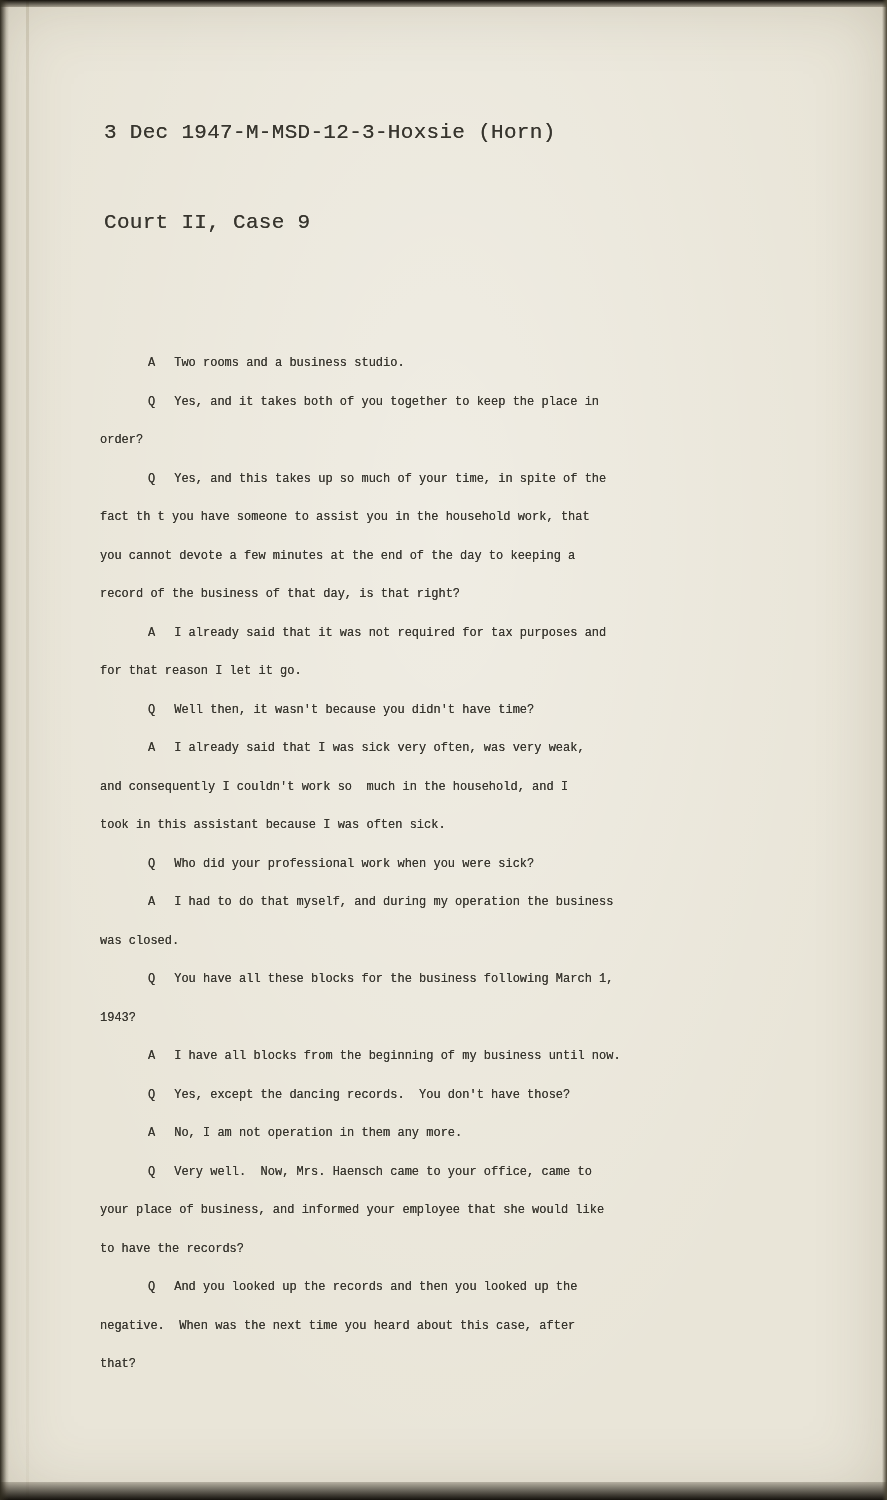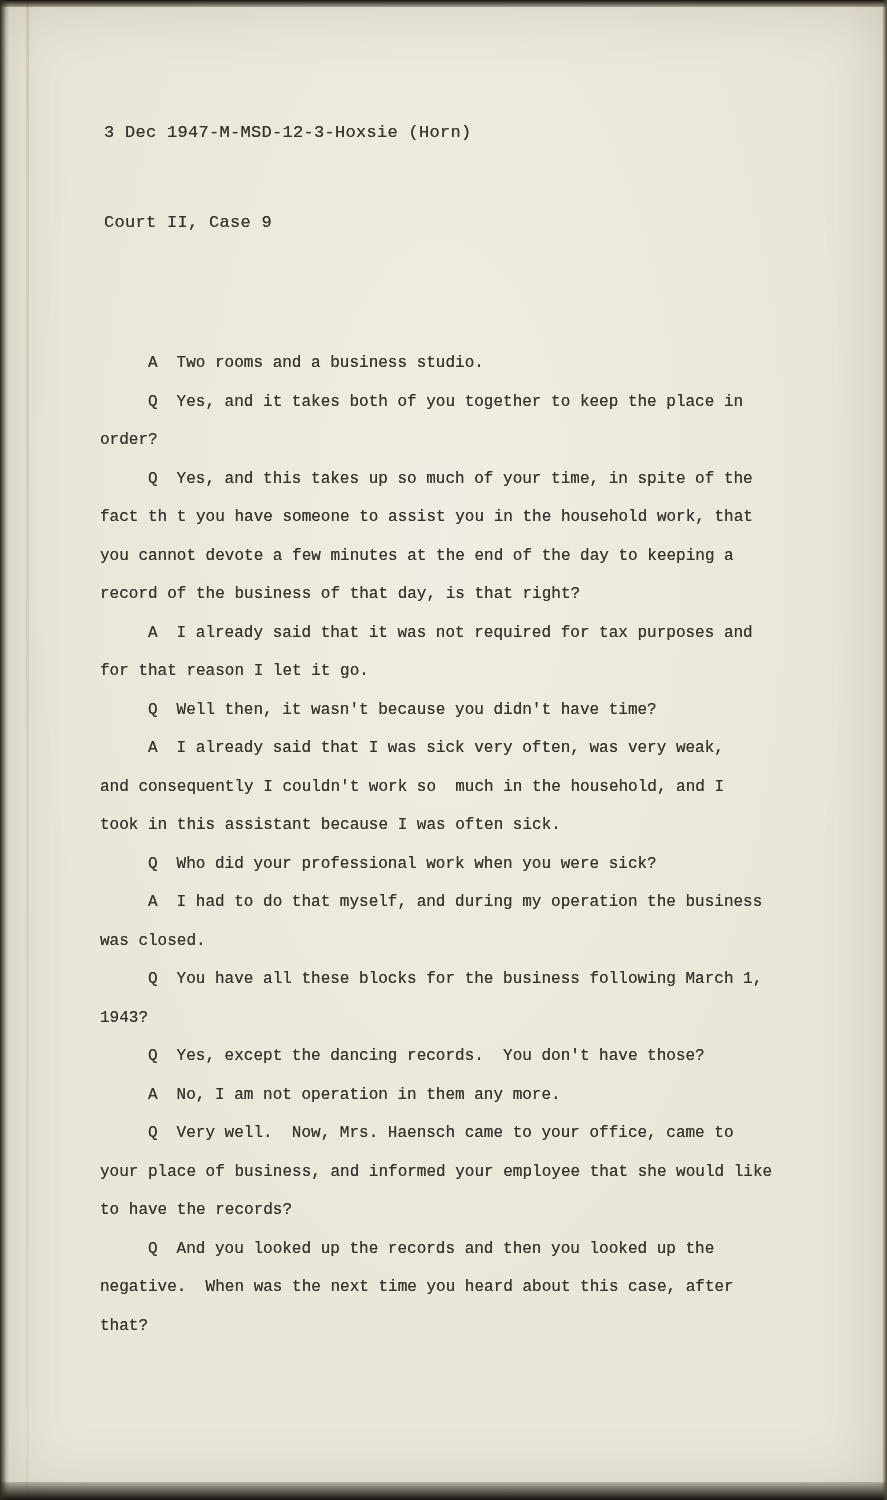--- a/index.html
+++ b/index.html
@@ -29,31 +29,31 @@
   .edge-right  { top: 0; bottom: 0; right: 0; width: 5px;
                  background: linear-gradient(270deg, #4a4434, rgba(0,0,0,0)); }
   .crease {
     position: absolute; top: 0; bottom: 0; left: 26px; width: 3px;
     background: linear-gradient(rgba(120,105,70,0.18), rgba(120,105,70,0.05));
     z-index: 4;
   }
 
   .header {
     margin: 58px 0 0 104px;
-    font-size: 17px;
+    font-size: 21px;
     line-height: 30px;
     letter-spacing: 0.3px;
     text-shadow: 0 0 0.6px rgba(55,53,46,0.85);
     white-space: pre;
   }
 
   .content {
     margin: 46px 0 0 100px;
     width: 700px;
-    font-size: 16px;
+    font-size: 12px;
     line-height: 38.5px;
     text-shadow: 0 0 0.6px rgba(55,53,46,0.85);
   }
   .entry {
     margin: 0;
     text-indent: 48px;
   }
   .speaker { margin-right: 19px; }
   .text { white-space: pre-wrap; }
 </style>
@@ -94,20 +94,21 @@
 took in this assistant because I was often sick.</span></p>
 
   <p class="entry"><span class="speaker">Q</span><span class="text">Who did your professional work when you were sick?</span></p>
 
   <p class="entry"><span class="speaker">A</span><span class="text">I had to do that myself, and during my operation the business
 was closed.</span></p>
 
   <p class="entry"><span class="speaker">Q</span><span class="text">You have all these blocks for the business following March 1,
 1943?</span></p>
 
+  <p class="entry"><span class="speaker">A</span><span class="text">I have all blocks from the beginning of my business until now.</span></p>
 
   <p class="entry"><span class="speaker">Q</span><span class="text">Yes, except the dancing records.  You don't have those?</span></p>
 
   <p class="entry"><span class="speaker">A</span><span class="text">No, I am not operation in them any more.</span></p>
 
   <p class="entry"><span class="speaker">Q</span><span class="text">Very well.  Now, Mrs. Haensch came to your office, came to
 your place of business, and informed your employee that she would like
 to have the records?</span></p>
 
 

